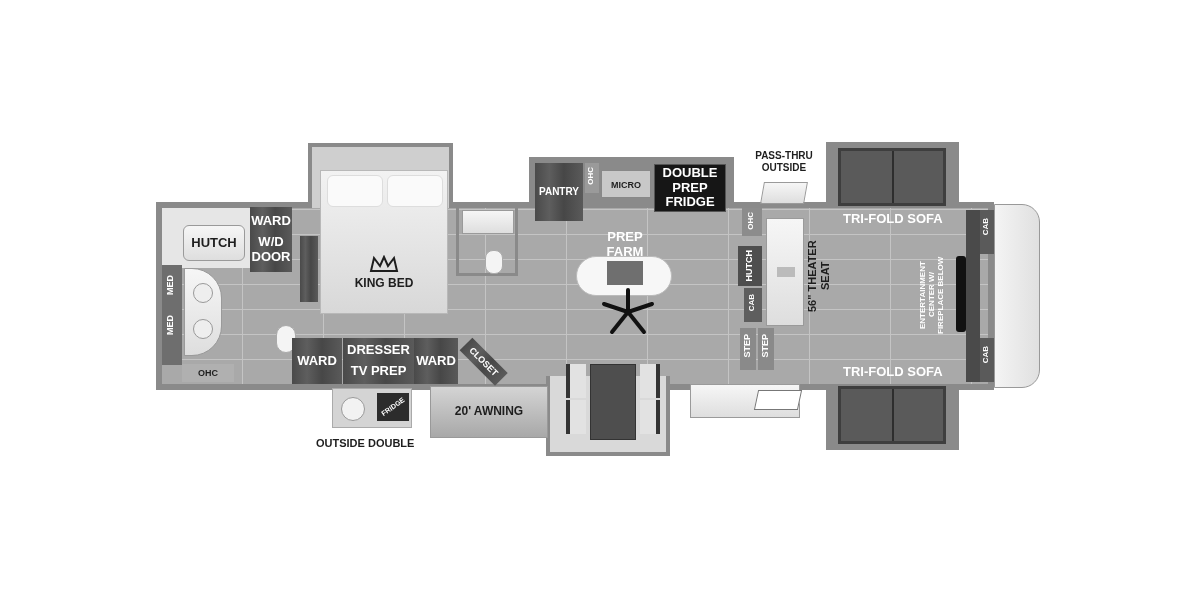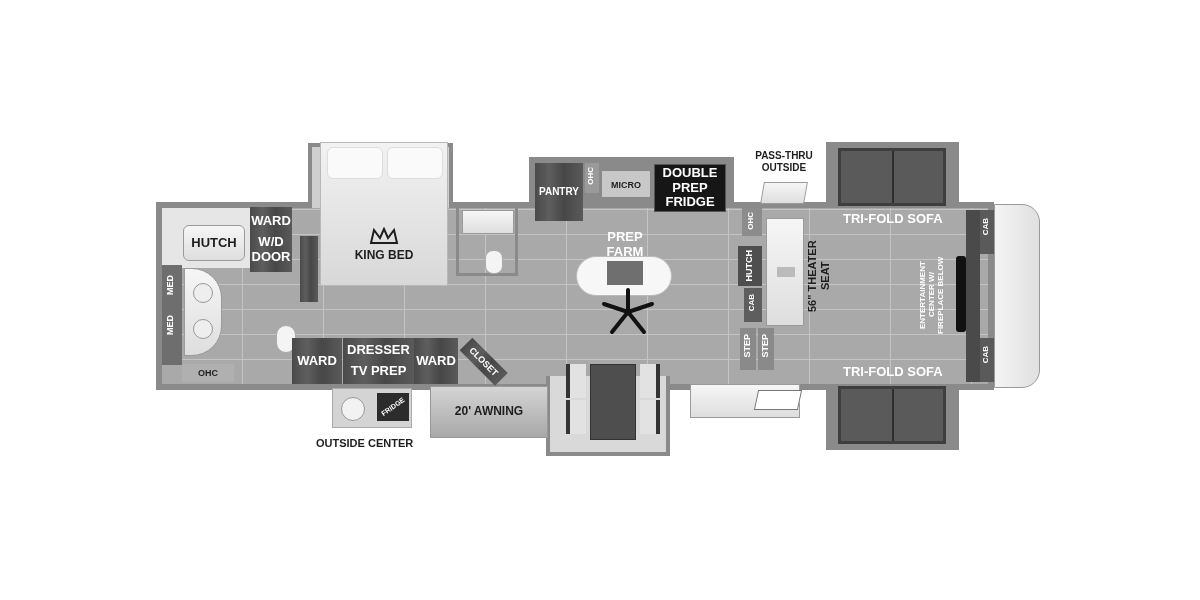--- a/index.html
+++ b/index.html
@@ -52,21 +52,21 @@
 </div>
 <div class="abs white-box" style="left:184px;top:268px;width:38px;height:88px;border-radius:0 30px 30px 0;">
   <div class="abs" style="left:8px;top:14px;width:20px;height:20px;border-radius:50%;border:1px solid #999;background:#eee;"></div>
   <div class="abs" style="left:8px;top:50px;width:20px;height:20px;border-radius:50%;border:1px solid #999;background:#eee;"></div>
 </div>
 <div class="abs" style="left:182px;top:364px;width:52px;height:18px;background:#b0b0b0;display:flex;align-items:center;justify-content:center;">
   <span class="label" style="font-size:9px;">OHC</span>
 </div>
 <div class="abs" style="left:276px;top:325px;width:20px;height:28px;border-radius:10px;background:#f4f4f4;border:1px solid #aaa;"></div>
 
-<div class="abs" style="left:320px;top:142px;width:128px;height:144px;background:linear-gradient(180deg,#f2f2f2,#d8d8d8);border:1px solid #b8b8b8;">
+<div class="abs" style="left:320px;top:170px;width:128px;height:144px;background:linear-gradient(180deg,#f2f2f2,#d8d8d8);border:1px solid #b8b8b8;">
   <div class="abs" style="left:6px;top:4px;width:56px;height:32px;background:#fafafa;border-radius:6px;border:1px solid #ddd;"></div>
   <div class="abs" style="left:66px;top:4px;width:56px;height:32px;background:#fafafa;border-radius:6px;border:1px solid #ddd;"></div>
   <div class="abs" style="left:48px;top:84px;">
     <svg width="30" height="18" viewBox="0 0 30 18">
         <path d="M2 16 L5 3 L11 11 L15 2 L19 11 L25 3 L28 16 Z" fill="none" stroke="#1e1e1e" stroke-width="2"></path>
       </svg>
   </div>
   <span class="abs label" style="left:0;right:0;top:106px;font-size:12px;">KING BED</span>
 </div>
 <div class="abs wood" style="left:300px;top:236px;width:18px;height:66px;"></div>
@@ -130,21 +130,21 @@
 
 <div class="abs" style="left:430px;top:386px;width:118px;height:52px;background:linear-gradient(180deg,#d4d4d4,#a8a8a8);border:1px solid #999;display:flex;align-items:center;justify-content:center;">
   <span class="label" style="font-size:12px;">20' AWNING</span>
 </div>
 <div class="abs" style="left:332px;top:388px;width:80px;height:40px;background:#d4d4d4;border:1px solid #aaa;">
   <div class="abs" style="left:8px;top:8px;width:24px;height:24px;border-radius:50%;background:#f2f2f2;border:1px solid #999;"></div>
   <div class="abs" style="left:44px;top:4px;width:32px;height:28px;background:#2c2c2c;display:flex;align-items:center;justify-content:center;">
     <span class="label w" style="font-size:7px;transform:rotate(-35deg);">FRIDGE</span>
   </div>
 </div>
-<span class="abs label" style="left:316px;top:437px;font-size:11px;">OUTSIDE CENTER</span>
+<span class="abs label" style="left:316px;top:437px;font-size:11px;">OUTSIDE DOUBLE</span>
 
 <div class="abs" style="left:752px;top:150px;width:64px;text-align:center;">
   <div class="label" style="font-size:10px;">PASS-THRU</div>
   <div class="label" style="font-size:10px;">OUTSIDE</div>
 </div>
 <div class="abs white-box" style="left:762px;top:182px;width:44px;height:22px;transform:skewX(-10deg);"></div>
 
 <div class="abs" style="left:742px;top:208px;width:20px;height:28px;background:#8c8c8c;">
   <span class="abs label w vert" style="left:4px;top:4px;font-size:8px;">OHC</span>
 </div>

